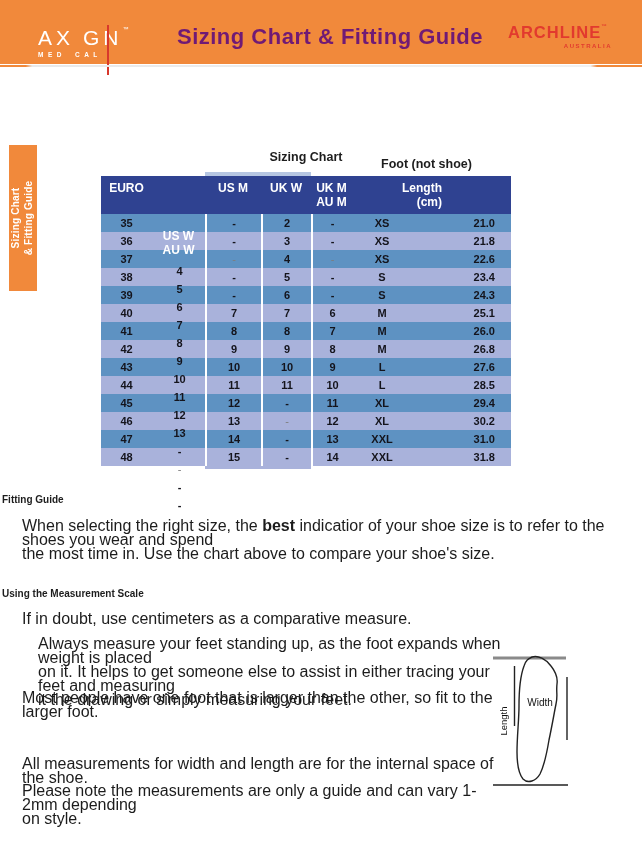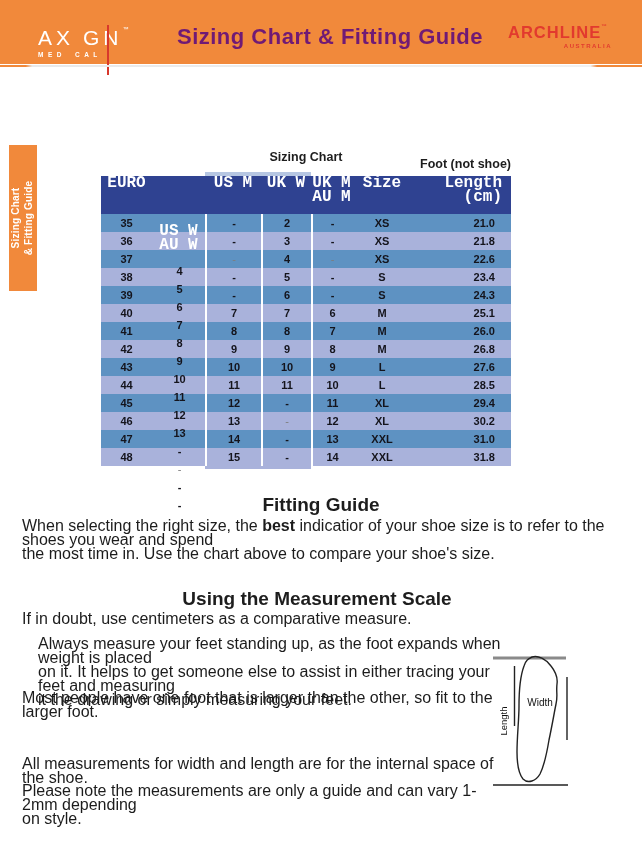--- a/index.html
+++ b/index.html
@@ -38,42 +38,42 @@
   }
   
   .side-tab{position:absolute;left:9px;top:145px;width:28px;height:146px;background:var(--c-orange);}
   .side-tab-text{
     position:absolute;left:-59px;top:59px;width:146px;height:28px;
     transform:rotate(-90deg);text-align:center;color:#fff;
     font-size:10px;font-weight:bold;line-height:13px;letter-spacing:.2px;
   }
   
   .chart-title{position:absolute;left:101px;top:150px;width:410px;text-align:center;font-size:12.5px;font-weight:bold;}
-  .foot-note{position:absolute;left:381px;top:157px;width:130px;text-align:right;font-size:12.5px;font-weight:bold;}
+  .foot-note{position:absolute;left:381px;top:157px;width:130px;text-align:left;font-size:12.5px;font-weight:bold;}
   
   .table{position:absolute;left:101px;top:176px;width:410px;}
   .hrow{display:flex;height:38px;background:var(--c-headerblue);color:#fff;}
-  .hcell{box-sizing:border-box;font-size:16px;font-weight:bold;line-height:14px;text-align:center;font-family:Liberation Mono, monospace;}
+  .hcell{box-sizing:border-box;padding-top:5px;font-size:12px;font-weight:bold;line-height:14px;text-align:center;}
   .trow{display:flex;height:18px;}
   .trow:nth-child(odd){background:var(--c-rowblue);}
   .trow:nth-child(even){background:var(--c-rowlav);}
   .cell{box-sizing:border-box;font-size:11px;font-weight:bold;line-height:18px;text-align:center;color:#14141c;}
   .c0{width:51px;}
   .c1{width:53px;border-left:2px solid #fff;margin-top:48px;}
   .c2{width:56px;border-left:2px solid #fff;}
   .c3{width:50px;border-left:2px solid #fff;}
   .c4{width:41px;border-left:2px solid #fff;}
   .c5{width:60px;}
   .c6{width:99px;text-align:right;padding-right:16px;}
   .hrow .c1,.hrow .c2,.hrow .c3,.hrow .c4{border-left:none;}
   .hcell.c6{padding-right:9px;}
   .cell.dim{color:#7d7d7d;font-weight:400;}
   .edge-strip{position:absolute;background:#b6c6e2;}
   
-  .sec-title{position:absolute;left:11px;width:620px;text-align:center;font-size:19px;font-weight:bold;}
+  .sec-title{position:absolute;left:2px;width:620px;font-size:10px;font-weight:bold;}
   .para{position:absolute;left:22px;font-size:16px;line-height:14px;white-space:pre-line;color:#1c1c1c;}
   .para b{font-weight:bold;}
   
   .foot-diagram{position:absolute;left:488px;top:648px;width:88px;height:148px;}
 </style>
 </head>
 <body>
 
 <div class="page">
 
@@ -119,24 +119,20 @@
           <div></div>
         </div>
         <div class="hcell c3">
           <div>UK W</div>
           <div></div>
         </div>
         <div class="hcell c4">
           <div>UK M</div>
           <div>AU M</div>
         </div>
-        <div class="hcell c5">
-          <div>Size</div>
-          <div></div>
-        </div>
         <div class="hcell c6">
           <div>Length</div>
           <div>(cm)</div>
         </div>
       </div>
     <div>
         <div class="trow">
           <div class="cell c0">35</div>
           <div class="cell c1">4</div>
           <div class="cell c2">-</div>

